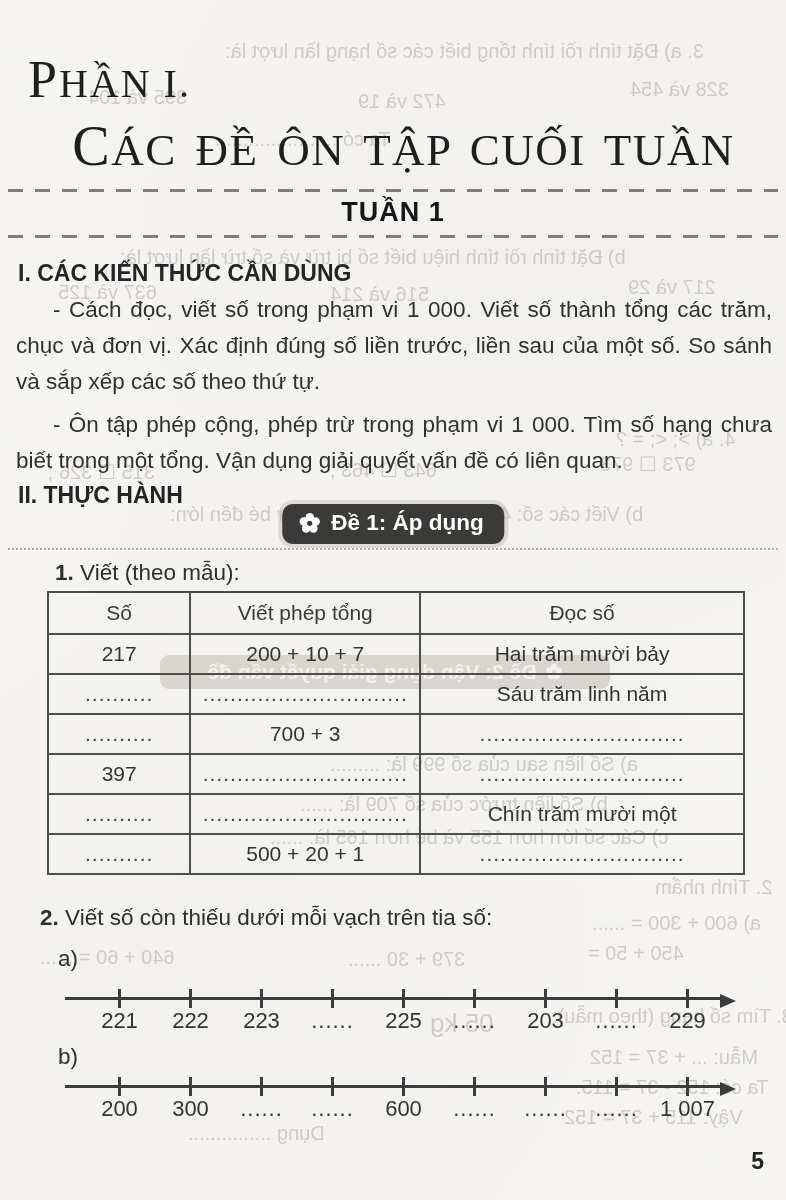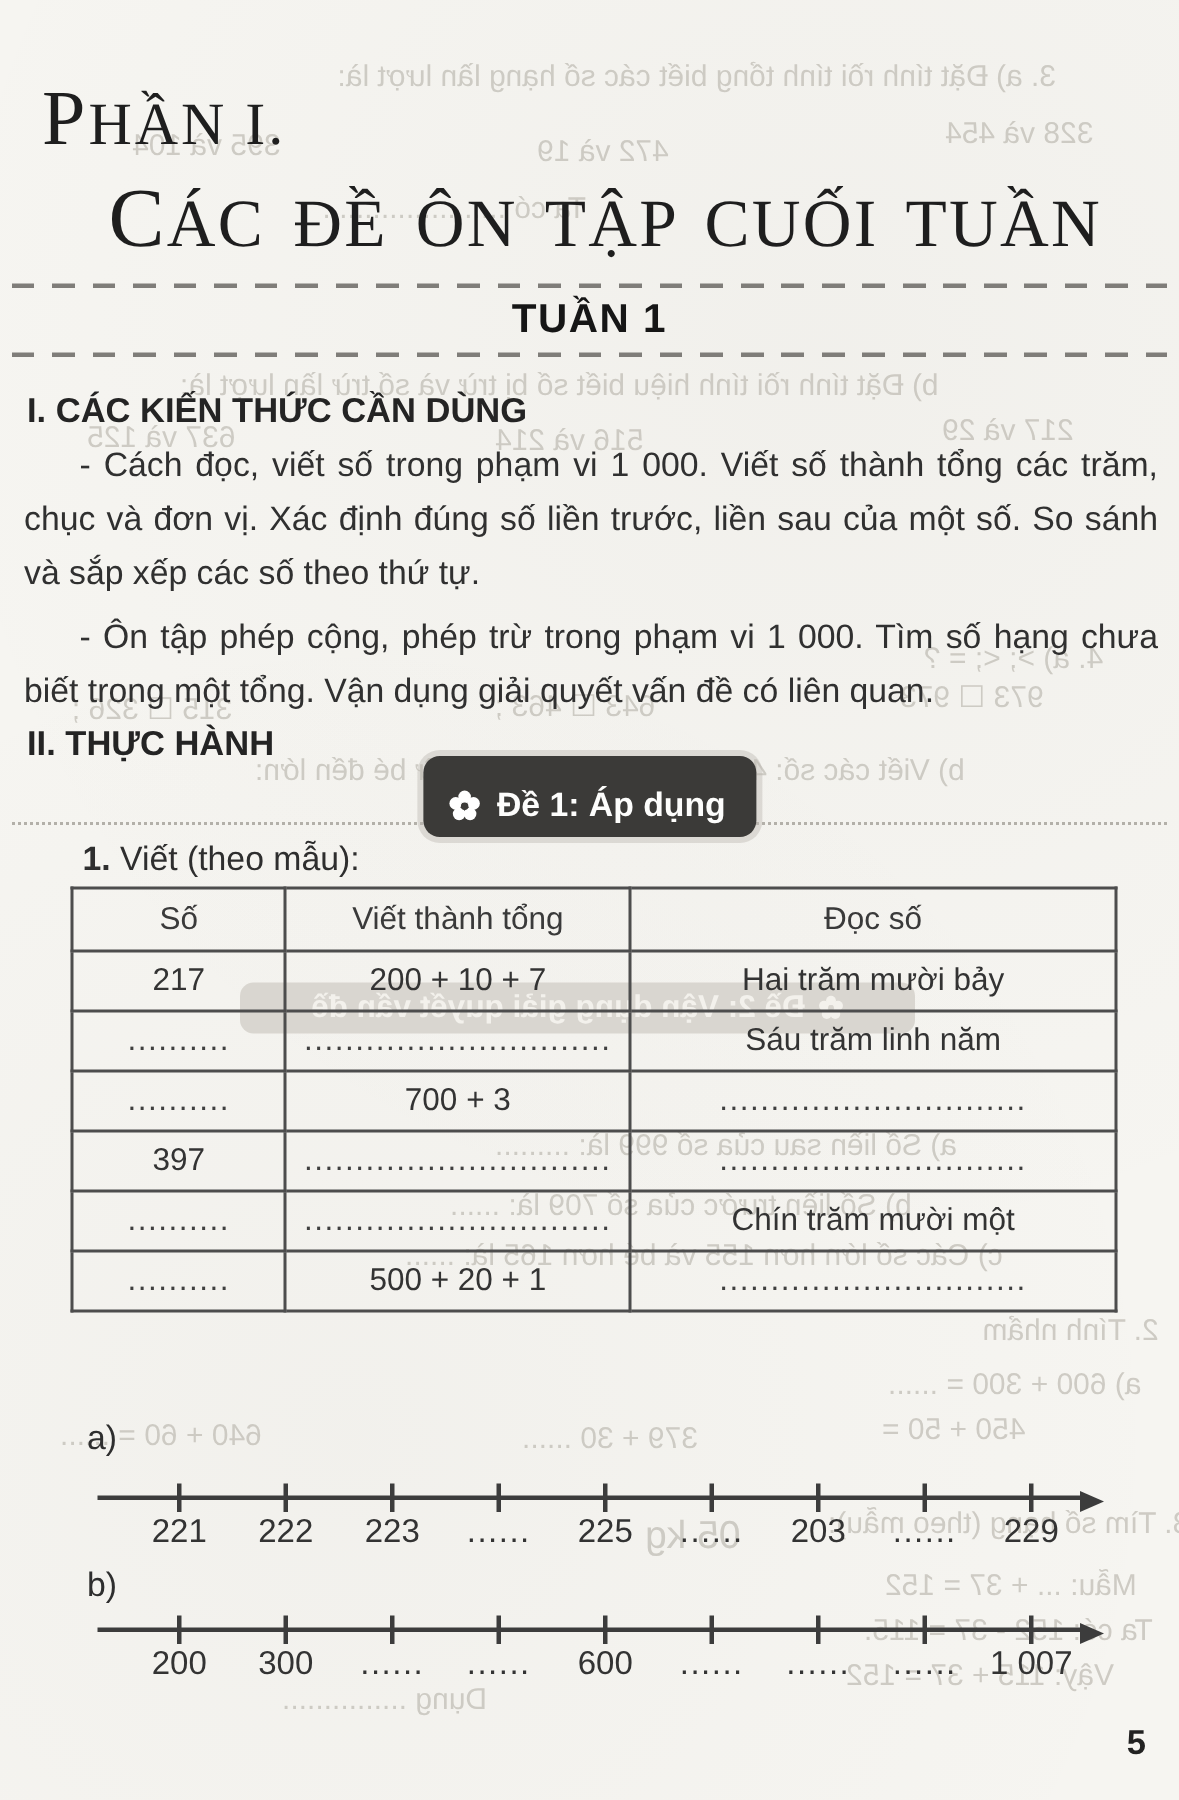--- a/index.html
+++ b/index.html
@@ -36,21 +36,21 @@
   .para-block{left:16px; right:14px; top:292px;}
   .para-block p{
     margin:0 0 7px 0; font-size:22.5px; line-height:1.6;
     text-align:justify; text-indent:37px; color:#303030;
   }
   
   .badge{
     left:50%; top:504px; transform:translateX(-50%);
     display:flex; align-items:center; gap:10px;
     background:#3b3a38; color:#fdfdfc; border-radius:11px;
-    padding:20px 20px 8px 16px; font-weight:bold; font-size:22.5px;
+    padding:6px 20px 8px 16px; font-weight:bold; font-size:22.5px;
     box-shadow:0 0 0 4px rgba(190,187,180,0.45); z-index:3; white-space:nowrap;
   }
   .dotline{
     left:8px; right:8px; top:548px; height:0;
     border-top:2px dotted #b3b0a9; z-index:1;
   }
   
   .ex-prompt{font-size:22.5px; color:#2e2e2e; white-space:nowrap;}
   .ex-num{font-weight:bold;}
   
@@ -185,21 +185,21 @@
 
   <table class="abs tbl">
     <colgroup>
         <col style="width:143px">
         <col style="width:230px">
         <col style="width:325px">
       </colgroup>
     <tbody>
         <tr class="hrow">
       <td>Số</td>
-      <td>Viết thành tổng</td>
+      <td>Viết phép tổng</td>
       <td>Đọc số</td>
     </tr>
     <tr>
       <td>217</td>
       <td>200 + 10 + 7</td>
       <td>Hai trăm mười bảy</td>
     </tr>
     <tr>
       <td class="dots">..........</td>
       <td class="dots">..............................</td>
@@ -221,20 +221,24 @@
       <td>Chín trăm mười một</td>
     </tr>
     <tr>
       <td class="dots">..........</td>
       <td>500 + 20 + 1</td>
       <td class="dots">..............................</td>
     </tr>
   </tbody>
     </table>
 
+  <div class="abs ex-prompt" style="left:40px;top:905px;z-index:2">
+    <span class="ex-num">2.</span>
+    <span>Viết số còn thiếu dưới mỗi vạch trên tia số:</span>
+  </div>
 
   <div class="abs ex-prompt" style="left:58px;top:946px;z-index:2">a)</div>
 
   <div class="abs numberline" style="top:968px">
     <div class="nl-line"></div>
     <div class="nl-cells">
       <div class="nl-cell">
           <div class="nl-tickmark"></div>
           <div class="nl-label">221</div>
         </div>

